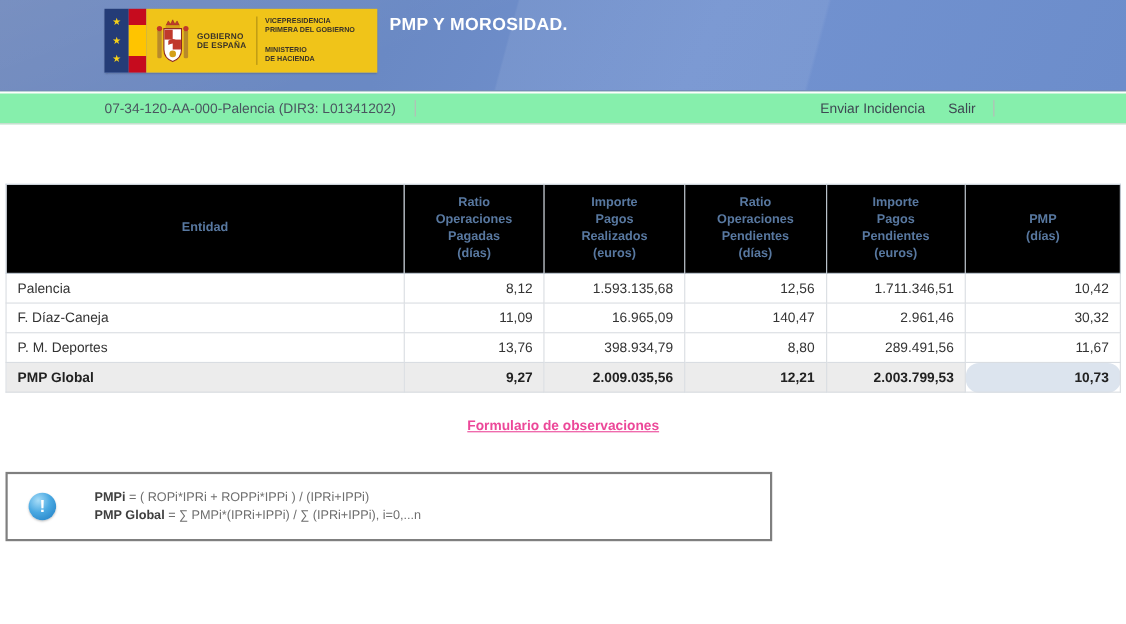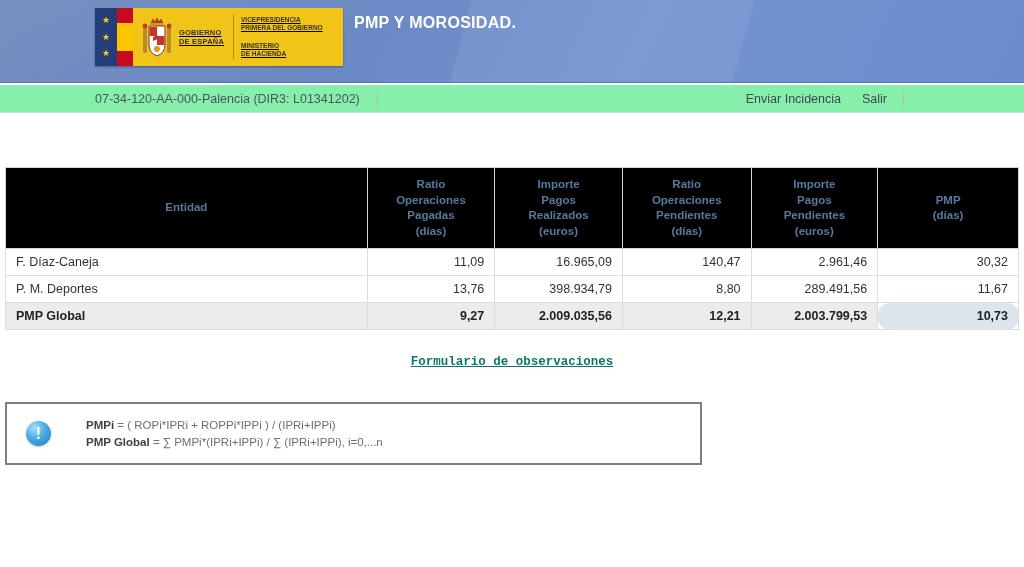--- a/index.html
+++ b/index.html
@@ -25,21 +25,21 @@
   .eu-strip {
     width: 22px; background: #243c77;
     display: flex; flex-direction: column; justify-content: space-evenly; align-items: center;
   }
   .eu-strip .star { color: #f7d117; font-size: 9px; line-height: 1; }
   .flag-strip {
     width: 16px;
     background: linear-gradient(to bottom, #c60b1e 0%, #c60b1e 26%, #ffc400 26%, #ffc400 74%, #c60b1e 74%, #c60b1e 100%);
   }
   .logo-main {
-    flex: 1; background: #f0c419; display: flex; align-items: center; padding: 4px 6px 4px 8px; text-decoration: underline;
+    flex: 1; background: #f0c419; display: flex; align-items: center; padding: 4px 6px 4px 8px;
   }
   .coa { width: 32px; height: 44px; flex: 0 0 auto; }
   .gov-text {
     margin-left: 6px; font-size: 7.5px; font-weight: bold; color: #3b3428;
     line-height: 1.25; letter-spacing: 0.2px; flex: 0 0 auto;
   }
   .logo-divider { width: 1px; height: 44px; background: rgba(0,0,0,0.28); margin: 0 7px 0 9px; }
   .ministry-text { font-size: 6.5px; font-weight: bold; color: #3b3428; line-height: 1.3; }
   .ministry-text .block + .block { margin-top: 9px; }
   .app-title {
@@ -81,22 +81,22 @@
   }
   table.pmp td {
     border: 1px solid #d9dde2; padding: 6px 10px; color: #333333; background: #ffffff;
   }
   table.pmp td.num { text-align: right; }
   table.pmp tr.global-row td { background: #ececec; font-weight: bold; color: #222; }
   table.pmp tr.global-row td.pmp-cell { background: #dce4ee; border-radius: 12px; }
 
   .obs-link-wrap { text-align: center; margin-top: 21px; }
   .obs-link {
-    color: #0f766e; font-size: 12.5px; font-weight: bold;
-    text-decoration: underline; cursor: pointer; font-family: Liberation Mono, monospace;
+    color: #ec4899; font-size: 12.5px; font-weight: bold;
+    text-decoration: underline; cursor: pointer;
   }
 
   
   .info-box {
     margin: 33px 0 0 5px; width: 697px; height: 63px;
     border: 2px solid #7f7f7f; background: #ffffff;
     display: flex; align-items: center;
   }
   .info-icon {
     width: 25px; height: 25px; margin-left: 19px; border-radius: 50%;
@@ -193,20 +193,28 @@
         <th>Importe
 Pagos
 Pendientes
 (euros)</th>
         <th>PMP
 (días)</th>
       </tr>
     </thead>
     <tbody>
       <tr>
+        <td>Palencia</td>
+        <td class="num">8,12</td>
+        <td class="num">1.593.135,68</td>
+        <td class="num">12,56</td>
+        <td class="num">1.711.346,51</td>
+        <td class="num">10,42</td>
+      </tr>
+      <tr>
         <td>F. Díaz-Caneja</td>
         <td class="num">11,09</td>
         <td class="num">16.965,09</td>
         <td class="num">140,47</td>
         <td class="num">2.961,46</td>
         <td class="num">30,32</td>
       </tr>
       <tr>
         <td>P. M. Deportes</td>
         <td class="num">13,76</td>

